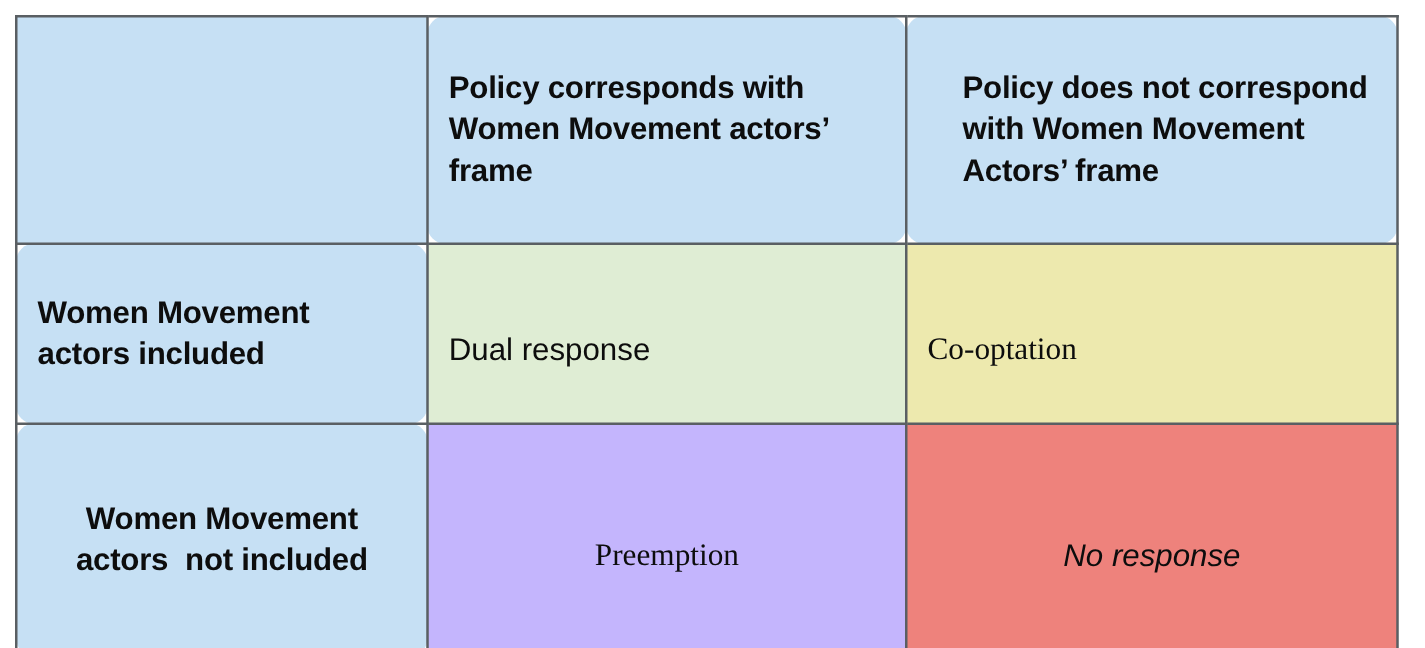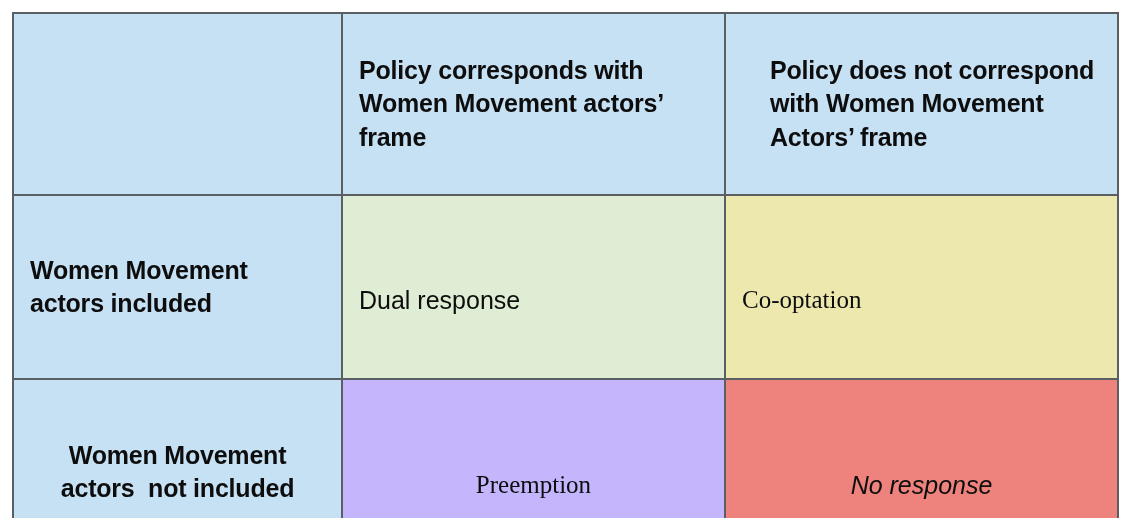--- a/index.html
+++ b/index.html
@@ -37,25 +37,25 @@
     box-sizing: border-box;
   }
 
   
   col.c-label { width: 329px; }
   col.c-mid   { width: 383px; }
   col.c-right { width: 393px; }
 
   
   tr.r-head td { height: 182px; }
-  tr.r-one  td { height: 184px; }
+  tr.r-one  td { height: 144px; }
   tr.r-two  td { height: 186px; text-align: center; }
 
   
-  .fill-blue   { background: #c6e0f4; }
+  .fill-blue   { background: #c6e0f4; border-radius: 14px; }
   .fill-green  { background: #dfedd4; }
   .fill-yellow { background: #ede9ae; font-family: Liberation Serif, serif; }
   .fill-red    { background: #ee827c; font-style: italic; }
   .fill-none   { background: #c6e0f4; }
 
   
   .cell-text {
     display: block;
     padding: 0 16px;
     color: #0d0d0d;

